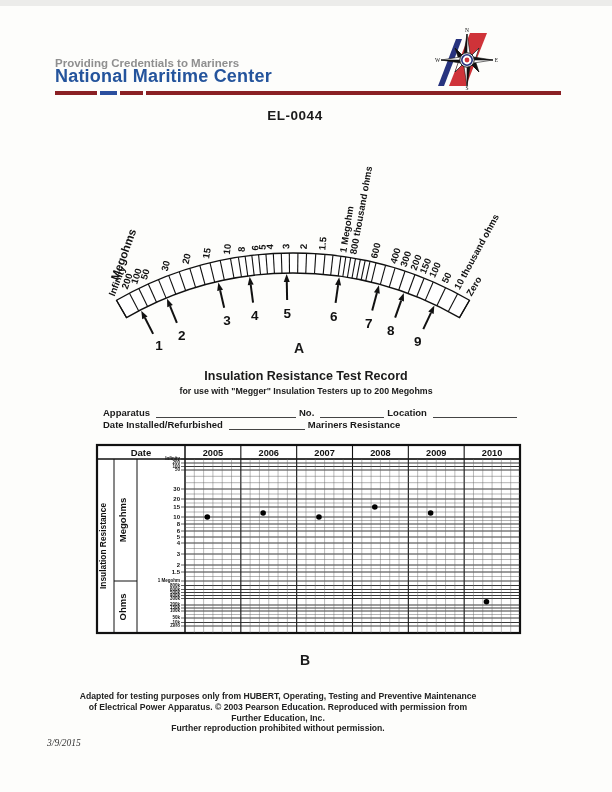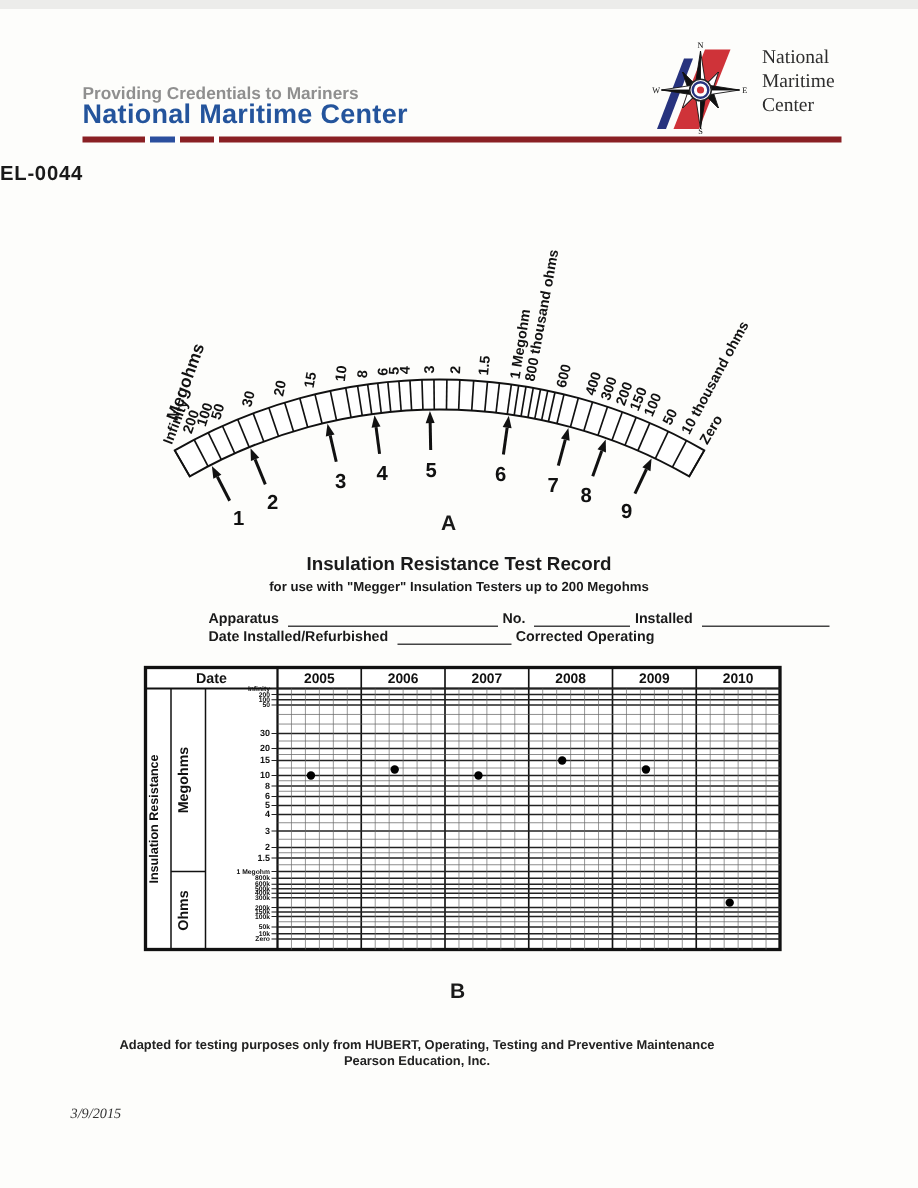--- a/index.html
+++ b/index.html
@@ -13,25 +13,25 @@
   .nmc-title{left:55px;top:30px;font-size:18px;font-weight:bold;color:#24549c;letter-spacing:.2px;margin-top:36px;}
   .nmc-tagline{left:55px;top:57px;font-size:11.5px;color:#8f8f8f;font-weight:bold;}
   .logo-wrap{left:426px;top:26px;width:150px;height:64px;}
   .logo-text{position:absolute;left:82px;top:4px;font-family:"Liberation Serif",serif;font-size:13px;color:#2e2e2e;line-height:16px;}
   .divider{left:55px;top:91px;width:506px;height:3.5px;
     background:linear-gradient(90deg,
       #8a2024 0px,#8a2024 42px,#fff 42px,#fff 45px,
       #2b4f9e 45px,#2b4f9e 62px,#fff 62px,#fff 65px,
       #8a2024 65px,#8a2024 88px,#fff 88px,#fff 91px,
       #8a2024 91px,#8a2024 506px);}
-  .el-code{left:0;top:108px;width:590px;font-size:13.5px;font-weight:bold;letter-spacing:.5px;}
+  .el-code{left:0;top:108px;width:590px;text-align:center;font-size:13.5px;font-weight:bold;letter-spacing:.5px;}
   .fig-label{font-size:14px;font-weight:bold;text-align:center;width:30px;}
   .rec-title{left:0;top:369px;width:612px;text-align:center;font-size:12.5px;font-weight:bold;}
   .rec-subtitle{left:0;top:386px;width:612px;text-align:center;font-size:8.8px;font-weight:bold;}
-  .form-line{left:103px;width:417px;display:flex;align-items:flex-start;font-size:9.5px;font-weight:bold;white-space:nowrap;margin-left:36px;}
+  .form-line{left:103px;width:417px;display:flex;align-items:flex-start;font-size:9.5px;font-weight:bold;white-space:nowrap;}
   .form-line .lbl{padding-right:3px;}
   .uline{border-bottom:1px solid #444;height:10px;margin:0 3px;}
   .u1{width:140px;} .u2{width:64px;} .u3{flex:1;} .u4{width:76px;}
   .footer{left:0;top:691px;width:556px;text-align:center;font-size:8.6px;font-weight:bold;line-height:10.8px;color:#222;}
   .datestamp{left:47px;top:738px;font-family:"Liberation Serif",serif;font-size:9.5px;color:#333;font-style:italic;}
   svg text{fill:#111;}
 </style>
 </head>
 <body>
 
@@ -71,25 +71,20 @@
       <circle cx="41" cy="34" r="5.2" fill="#fff" stroke="#27337e" stroke-width="1.6"></circle>
       <circle cx="41" cy="34" r="2.4" fill="#cf3339" stroke="none"></circle>
     </g>
     <g font-family="Liberation Serif,serif" font-size="5.5" text-anchor="middle">
       <text x="41" y="6">N</text>
       <text x="70.5" y="36">E</text>
       <text x="41" y="63.5">S</text>
       <text x="11.5" y="36">W</text>
     </g>
   </svg>
-  <div class="logo-text">
-    <div>National</div>
-    <div>Maritime</div>
-    <div>Center</div>
-  </div>
 </div>
 
 <div class="abs divider"></div>
 
 <div class="abs el-code">EL-0044</div>
 
 <svg id="meter-svg" class="abs" style="left:70px;top:138px;" width="480" height="235" viewBox="0 0 480 235">
     <path d="M46.50000000000003,162.29303246409313 A353 353 0 0 1 399.5,162.29303246409313 L389.5,179.61354053978192 A333 333 0 0 0 56.50000000000003,179.61354053978192 Z" fill="#fff" stroke="#111" stroke-width="1.3"></path>
     <line x1="56.50000000000003" y1="179.61354053978192" x2="46.50000000000003" y2="162.29303246409313" stroke="#111" stroke-width="1.1"></line>
     <text x="44.50000000000003" y="158.8289308489554" transform="rotate(-69 44.50000000000003 158.8289308489554)" font-size="9.5" font-weight="bold" text-anchor="start">Infinity</text>
@@ -191,27 +186,27 @@
 <div class="abs fig-label" style="left:284px;top:340px;">A</div>
 
 <div class="abs rec-title">Insulation Resistance Test Record</div>
 <div class="abs rec-subtitle">for use with "Megger" Insulation Testers up to 200 Megohms</div>
 
 <div class="abs form-line" style="top:407px;">
   <span class="lbl">Apparatus</span>
   <span class="uline u1"></span>
   <span class="lbl">No.</span>
   <span class="uline u2"></span>
-  <span class="lbl">Installed</span>
+  <span class="lbl">Location</span>
   <span class="uline u3"></span>
 </div>
 <div class="abs form-line" style="top:419px;">
   <span class="lbl">Date Installed/Refurbished</span>
   <span class="uline u4"></span>
-  <span class="lbl">Corrected Operating</span>
+  <span class="lbl">Mariners Resistance</span>
 </div>
 
 <svg id="record-svg" class="abs" style="left:95px;top:443px;" width="430" height="195" viewBox="0 0 430 195">
     <rect x="2" y="2" width="423" height="188" fill="#fff" stroke="#111" stroke-width="2.2"></rect>
     <line x1="2" y1="16" x2="425" y2="16" stroke="#111" stroke-width="1.3"></line>
     <text x="46" y="12.5" font-size="9.5" font-weight="bold" text-anchor="middle">Date</text>
     <text x="117.91666666666667" y="12.5" font-size="9.2" font-weight="bold" text-anchor="middle">2005</text>
     <text x="173.75" y="12.5" font-size="9.2" font-weight="bold" text-anchor="middle">2006</text>
     <text x="229.58333333333334" y="12.5" font-size="9.2" font-weight="bold" text-anchor="middle">2007</text>
     <text x="285.4166666666667" y="12.5" font-size="9.2" font-weight="bold" text-anchor="middle">2008</text>
@@ -357,15 +352,17 @@
     <circle cx="168.13333333333335" cy="70" r="2.8" fill="#000"></circle>
     <circle cx="223.9666666666667" cy="74" r="2.8" fill="#000"></circle>
     <circle cx="279.8" cy="64" r="2.8" fill="#000"></circle>
     <circle cx="335.6333333333334" cy="70" r="2.8" fill="#000"></circle>
     <circle cx="391.4666666666667" cy="158.75" r="2.8" fill="#000"></circle>
   </svg>
 <div class="abs fig-label" style="left:290px;top:652px;">B</div>
 
 <div class="abs footer">
   <div>Adapted for testing purposes only from HUBERT, Operating, Testing and Preventive Maintenance</div>
-  <div>Pearson Education, Inc.</div>
+  <div>of Electrical Power Apparatus.  © 2003 Pearson Education. Reproduced with permission from</div>
+  <div>Further Education, Inc.</div>
+  <div>Further reproduction prohibited without permission.</div>
 </div>
 <div class="abs datestamp">3/9/2015</div>
 
 </body></html>

